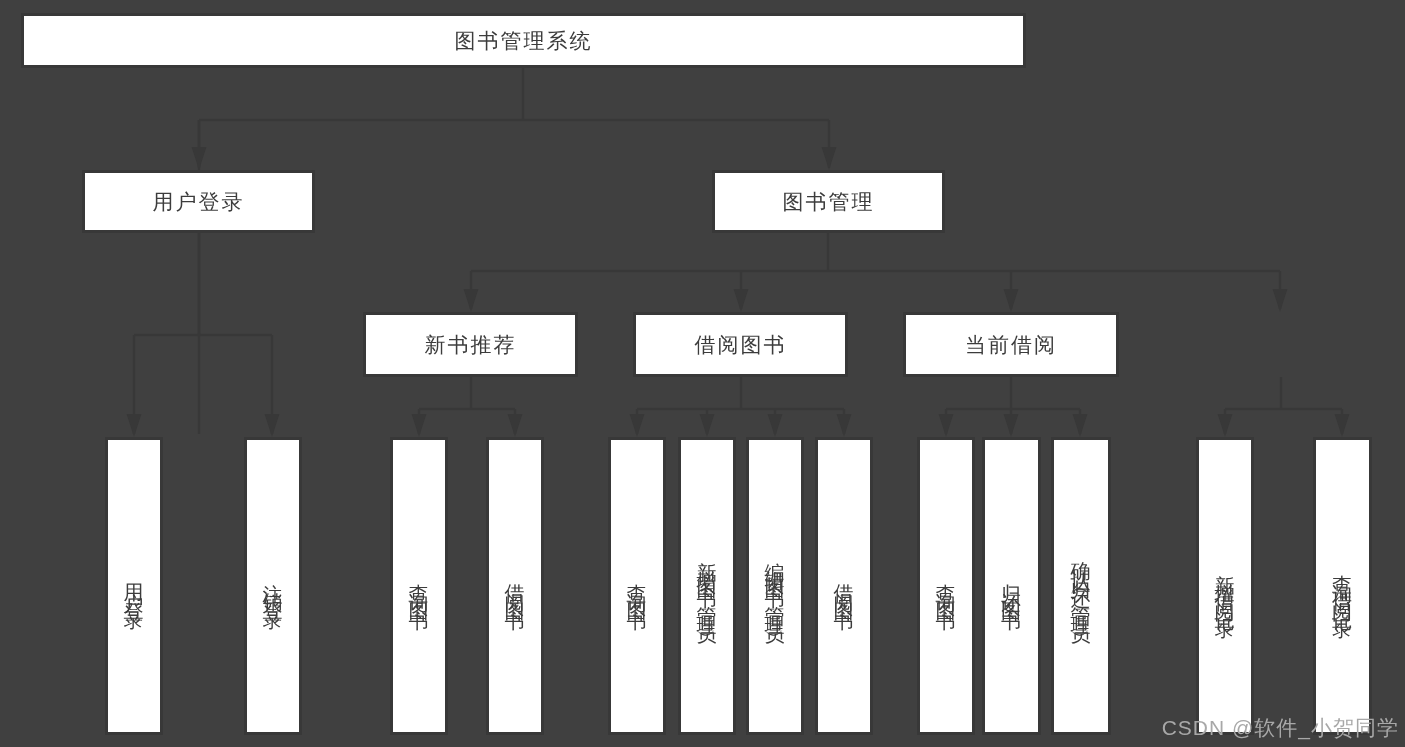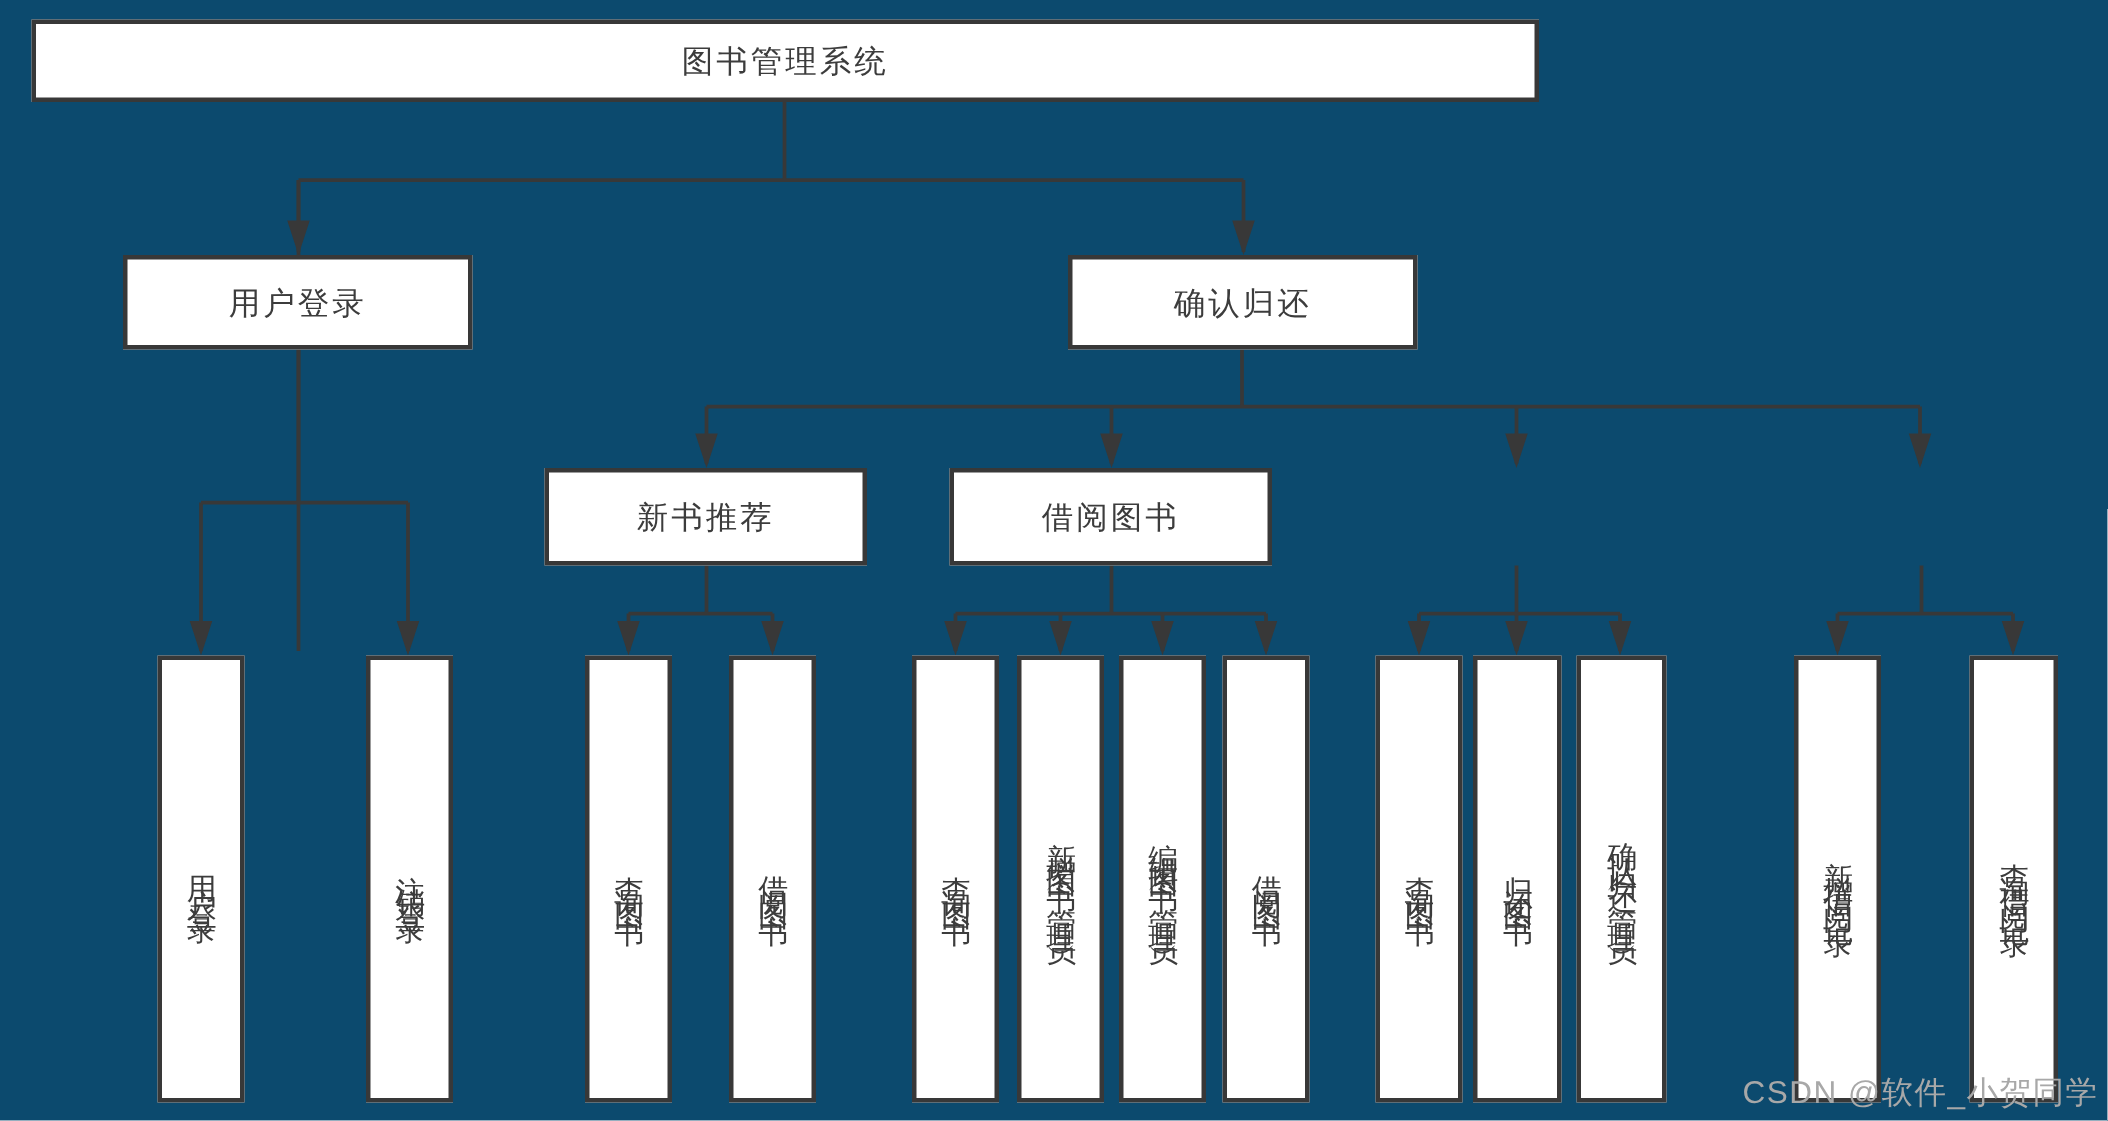--- a/index.html
+++ b/index.html
@@ -1,20 +1,20 @@
 <!DOCTYPE html>
 <html><head>
 <meta charset="utf-8">
 <style>
   html, body { margin: 0; padding: 0; background: #ffffff; }
   .canvas {
     position: relative;
     width: 1405px;
     height: 747px;
-    background: #0c4a6e;
+    background: #404040;
     font-family: "Liberation Sans", sans-serif;
     color: #3c3c3c;
     overflow: hidden;
   }
   svg.connectors {
     position: absolute;
     left: 0; top: 0;
     width: 1405px; height: 747px;
   }
   .box {
@@ -124,28 +124,31 @@
   </svg>
 
   <div class="box n-root">
     <span class="h-label">图书管理系统</span>
   </div>
 
   <div class="box n-l2-0">
     <span class="h-label">用户登录</span>
   </div>
   <div class="box n-l2-1">
-    <span class="h-label">确认归还</span>
+    <span class="h-label">图书管理</span>
   </div>
 
   <div class="box n-l3-0">
     <span class="h-label">新书推荐</span>
   </div>
   <div class="box n-l3-1">
     <span class="h-label">借阅图书</span>
+  </div>
+  <div class="box n-l3-2">
+    <span class="h-label">当前借阅</span>
   </div>
 
   <div class="box leaf n-leaf-0">
     <span class="v-label">用户登录</span>
   </div>
   <div class="box leaf n-leaf-1">
     <span class="v-label">注销登录</span>
   </div>
   <div class="box leaf n-leaf-2">
     <span class="v-label">查询图书</span>

